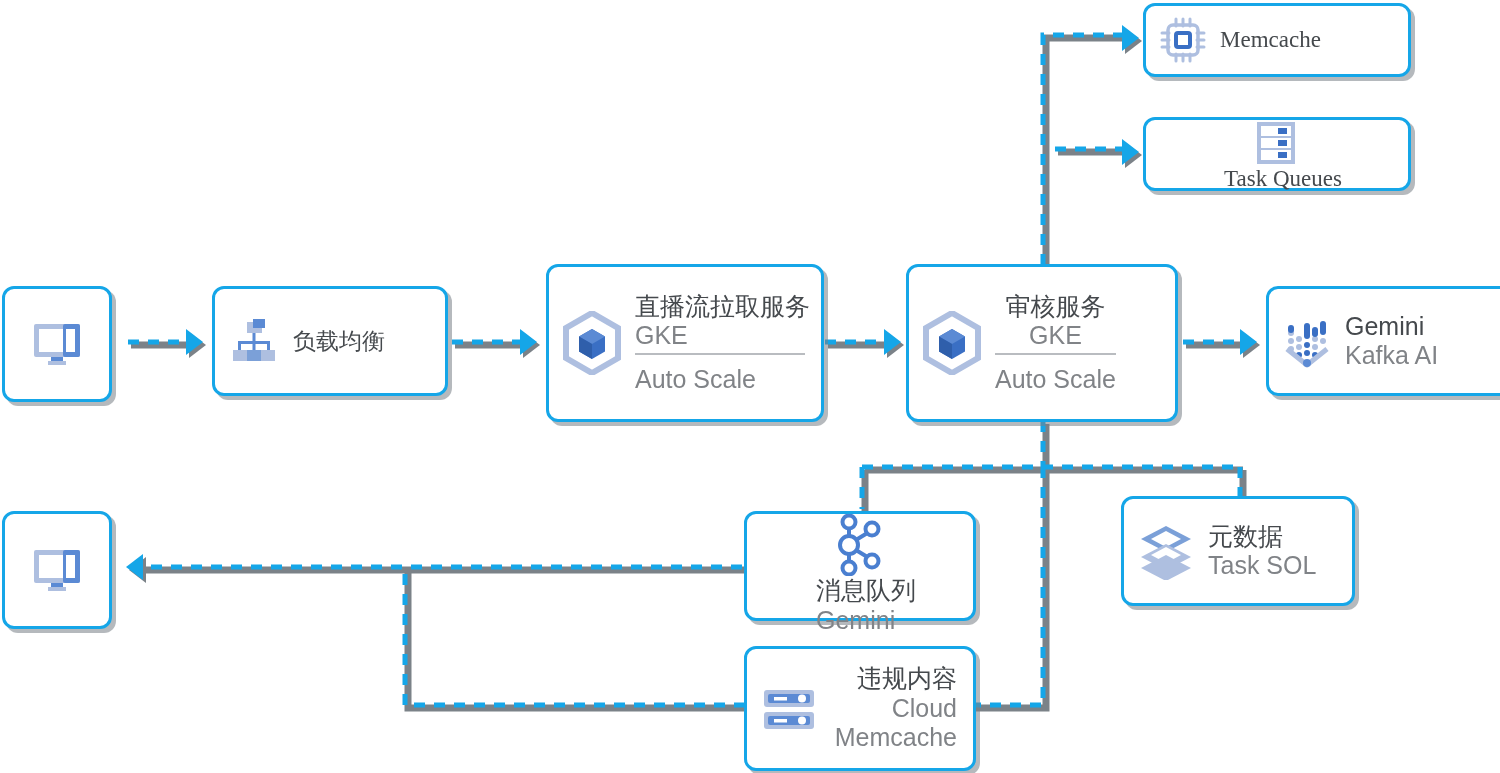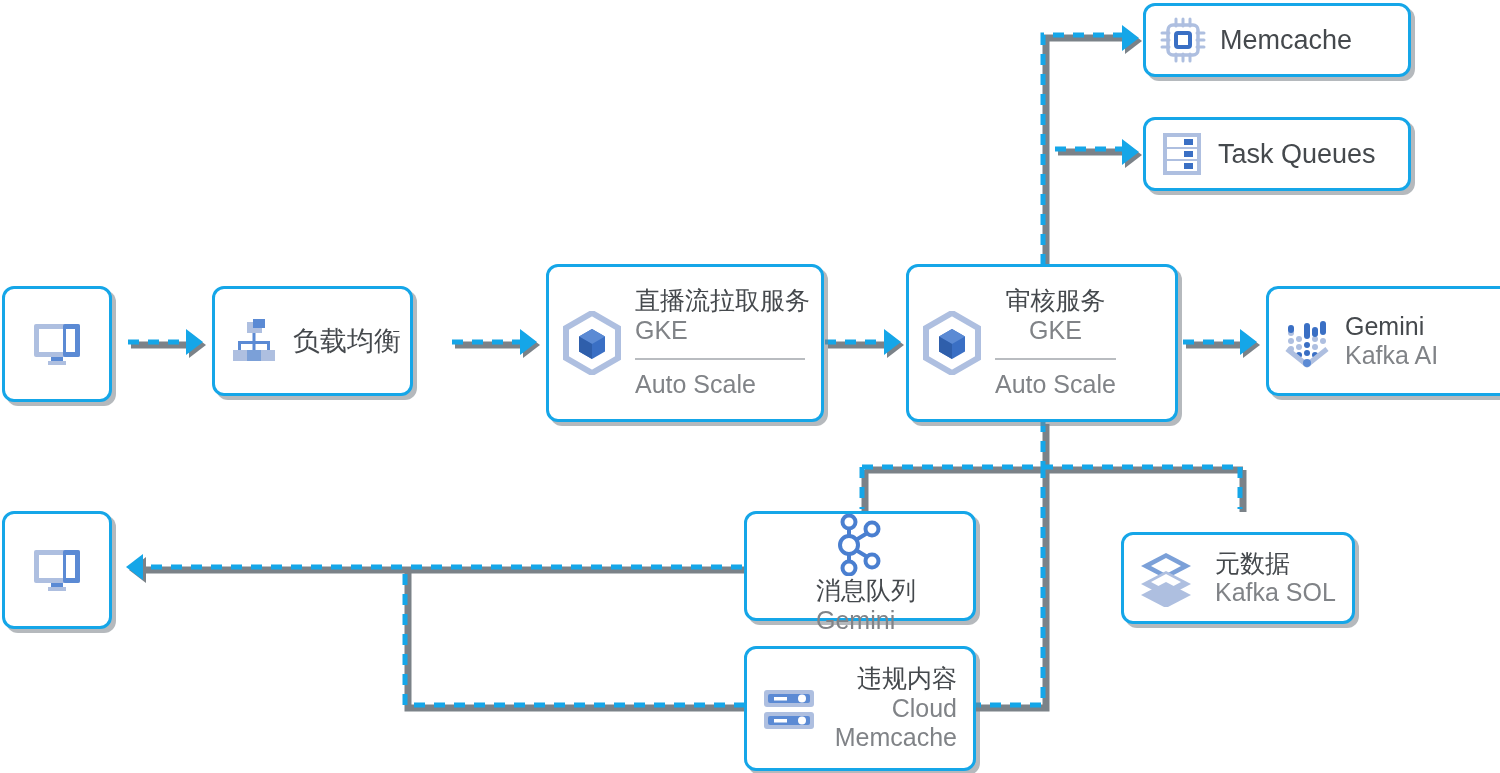--- a/index.html
+++ b/index.html
@@ -65,27 +65,28 @@
   }
   .t-sub {
     color: #808387;
     font-size: 25px;
     line-height: 1.18;
     white-space: nowrap;
   }
   .t-sub.wrap { white-space: normal; }
   .t-plain {
     color: #45494d;
-    font-size: 27px;
+    font-size: 23px;
     white-space: nowrap;
+    font-family: Liberation Serif, serif;
   }
   .gke-stack { display: flex; flex-direction: column; }
   .gke-stack .t-sub.ruled {
     border-bottom: 2px solid #b9bcc0;
-    padding-bottom: 13px;
+    padding-bottom: 2px;
     margin-bottom: 10px;
     display: inline-block;
   }
 </style>
 </head>
 <body>
 
 <div id="canvas">
 
   <svg id="wires" viewBox="0 0 1500 773">
@@ -176,21 +177,21 @@
         <rect x="4" y="4" width="46" height="33" rx="2" fill="#aebfe0"></rect>
         <rect x="9" y="9" width="36" height="23" fill="#ffffff"></rect>
         <rect x="33" y="4" width="17" height="33" rx="2" fill="#5b8ad4"></rect>
         <rect x="36" y="9" width="9" height="23" fill="#ffffff"></rect>
         <rect x="21" y="37" width="12" height="6" fill="#5b8ad4"></rect>
         <rect x="18" y="41" width="18" height="4" fill="#aebfe0"></rect>
       </svg>
     </span>
   </div>
 
-  <div class="node pad" style="left:212px; top:286px; width:201px; height:110px;">
+  <div class="node pad" style="left:212px; top:286px; width:236px; height:110px;">
     <span class="icon-wrap">
       <svg width="50" height="50" viewBox="0 0 50 50">
         <rect x="18" y="6" width="15" height="11" fill="#aebfe0"></rect>
         <rect x="24" y="3" width="12" height="9" fill="#5b8ad4"></rect>
         <rect x="23.5" y="17" width="3" height="10" fill="#5b8ad4"></rect>
         <rect x="9" y="25" width="32" height="3" fill="#5b8ad4"></rect>
         <rect x="9" y="27" width="3" height="8" fill="#5b8ad4"></rect>
         <rect x="23.5" y="27" width="3" height="8" fill="#5b8ad4"></rect>
         <rect x="38" y="27" width="3" height="8" fill="#5b8ad4"></rect>
         <rect x="4" y="34" width="14" height="11" fill="#aebfe0"></rect>
@@ -287,21 +288,21 @@
         </g>
         <rect x="8" y="8" width="30" height="30" rx="5" fill="none" stroke="#aebfe0" stroke-width="3.5"></rect>
         <rect x="16" y="16" width="14" height="14" rx="2" fill="none" stroke="#3a6fc4" stroke-width="4"></rect>
       </svg>
     </span>
     <span class="labels">
       <span class="t-plain">Memcache</span>
     </span>
   </div>
 
-  <div class="node pad" style="left:1143px; top:117px; width:268px; height:74px;">
+  <div class="node pad" style="left:1143px; top:117px; width:268px; height:74px;flex-direction:column;">
     <span class="icon-wrap">
       <svg width="44" height="46" viewBox="0 0 44 46">
         <rect x="3" y="2" width="38" height="42" fill="#aebfe0"></rect>
         <rect x="7" y="6" width="30" height="10" fill="#ffffff"></rect>
         <rect x="7" y="18" width="30" height="10" fill="#ffffff"></rect>
         <rect x="7" y="30" width="30" height="10" fill="#ffffff"></rect>
         <rect x="24" y="8" width="9" height="6" fill="#3a6fc4"></rect>
         <rect x="24" y="20" width="9" height="6" fill="#3a6fc4"></rect>
         <rect x="24" y="32" width="9" height="6" fill="#3a6fc4"></rect>
       </svg>
@@ -347,33 +348,33 @@
         <rect x="13" y="36" width="13" height="3.5" fill="#ffffff"></rect>
         <circle cx="41" cy="37.5" r="4" fill="#ffffff"></circle>
       </svg>
     </span>
     <span class="labels">
       <span class="t-main">违规内容</span>
       <span class="t-sub wrap">Cloud Memcache</span>
     </span>
   </div>
 
-  <div class="node pad" style="left:1121px; top:532px; width:234px; height:92px;gap:7px;">
+  <div class="node pad" style="left:1121px; top:496px; width:234px; height:110px;">
     <span class="icon-wrap">
       <svg width="56" height="58" viewBox="0 0 56 58">
         <polygon points="28,4 53,17 28,30 3,17" fill="#7ba0d8"></polygon>
         <polygon points="28,9 43,17 28,25 13,17" fill="#ffffff"></polygon>
         <polygon points="28,22 53,35 28,48 3,35" fill="#aebfe0"></polygon>
         <polygon points="28,25 43,33 28,41 13,33" fill="#ffffff"></polygon>
         <polygon points="28,33 53,46 28,59 3,46" fill="#aebfe0"></polygon>
       </svg>
     </span>
     <span class="labels">
       <span class="t-main">元数据</span>
-      <span class="t-sub">Kafka SOL</span>
+      <span class="t-sub">Task SOL</span>
     </span>
   </div>
 
   <div class="node iconsolo" style="left:2px; top:511px; width:110px; height:118px;">
     <span class="icon-wrap">
       <svg width="54" height="48" viewBox="0 0 54 48">
         <rect x="4" y="4" width="46" height="33" rx="2" fill="#aebfe0"></rect>
         <rect x="9" y="9" width="36" height="23" fill="#ffffff"></rect>
         <rect x="33" y="4" width="17" height="33" rx="2" fill="#5b8ad4"></rect>
         <rect x="36" y="9" width="9" height="23" fill="#ffffff"></rect>

